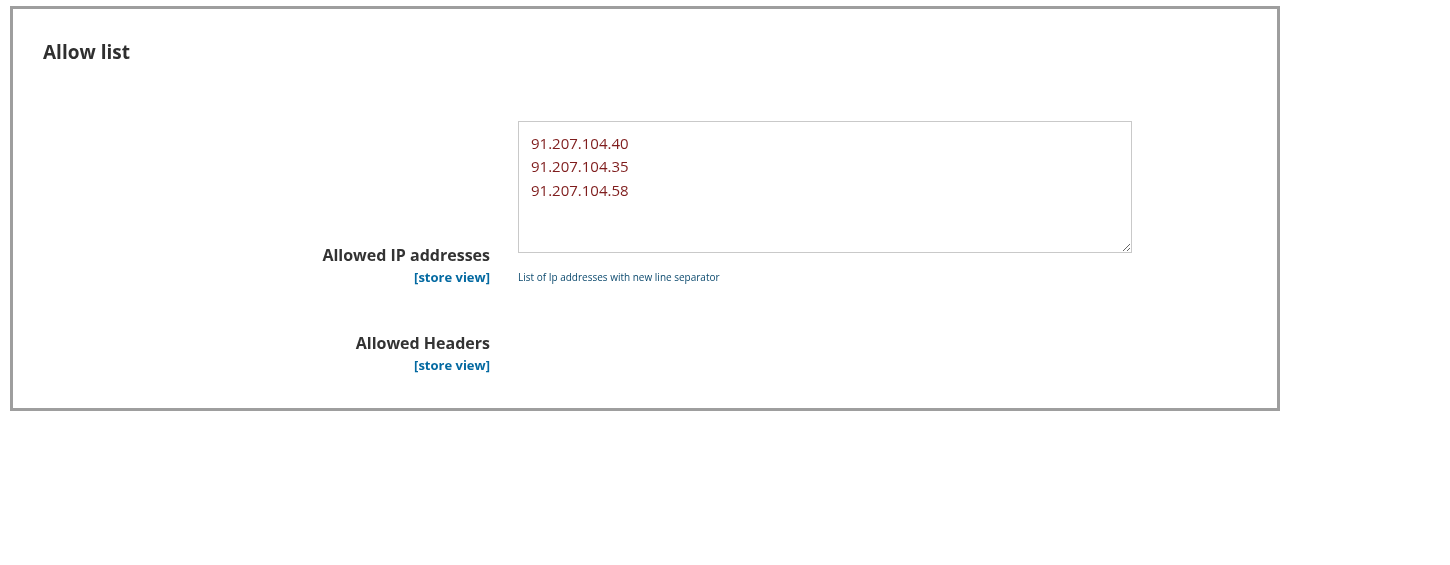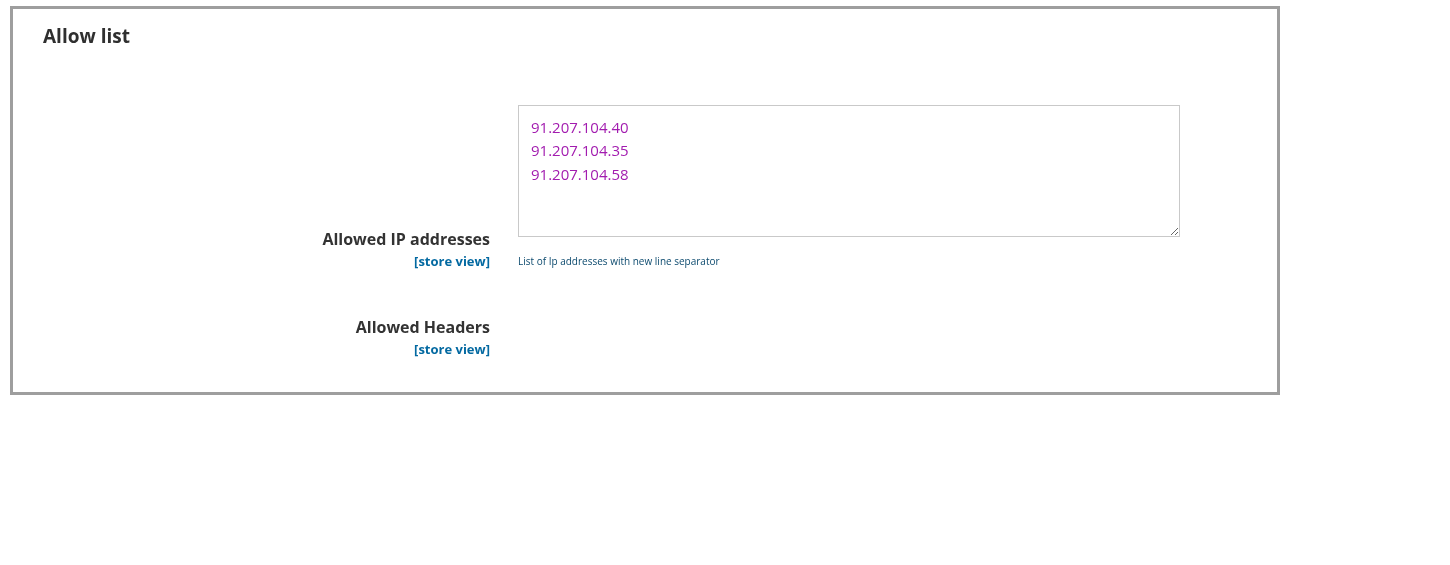--- a/index.html
+++ b/index.html
@@ -7,21 +7,21 @@
       margin: 0;
       padding: 0;
       font-family: 'Open Sans', -apple-system, BlinkMacSystemFont, "Segoe UI", Helvetica, Arial, sans-serif;
       color: #333;
       background: #fff;
     }
     .panel {
       width: 1270px;
       border: 3px solid #9e9e9e;
       margin: 6px 0 0 10px;
-      padding: 14px 40px 26px 30px;
+      padding: 30px 40px 26px 30px;
     }
     .section-title {
       font-size: 19px;
       font-weight: 700;
       color: #2f2f2f;
       margin: 0 0 56px 0;
     }
     .field-row {
       display: flex;
       align-items: flex-end;
@@ -44,31 +44,31 @@
       font-size: 13px;
       font-weight: 700;
       color: #0369a1;
       display: block;
       margin-top: 2px;
     }
     .input-col {
       flex: 0 0 618px;
     }
     textarea.config-textarea {
-      width: 662px;
+      width: 614px;
       height: 132px;
       border: 1px solid #c9c9c9;
       font-family: inherit;
       font-size: 15px;
       line-height: 1.55;
       padding: 10px 12px;
       resize: both;
       outline: none;
       background: #fff;
-      color: #a21caf;
+      color: #7f1d1d;
     }
     textarea.config-textarea.focused {
       border-color: #4b78c8;
       box-shadow: 0 0 0 0 rgba(0,0,0,0);
     }
     .field-help {
       font-size: 10px;
       color: #0c4a6e;
       margin-top: 12px;
       line-height: 1.55;

